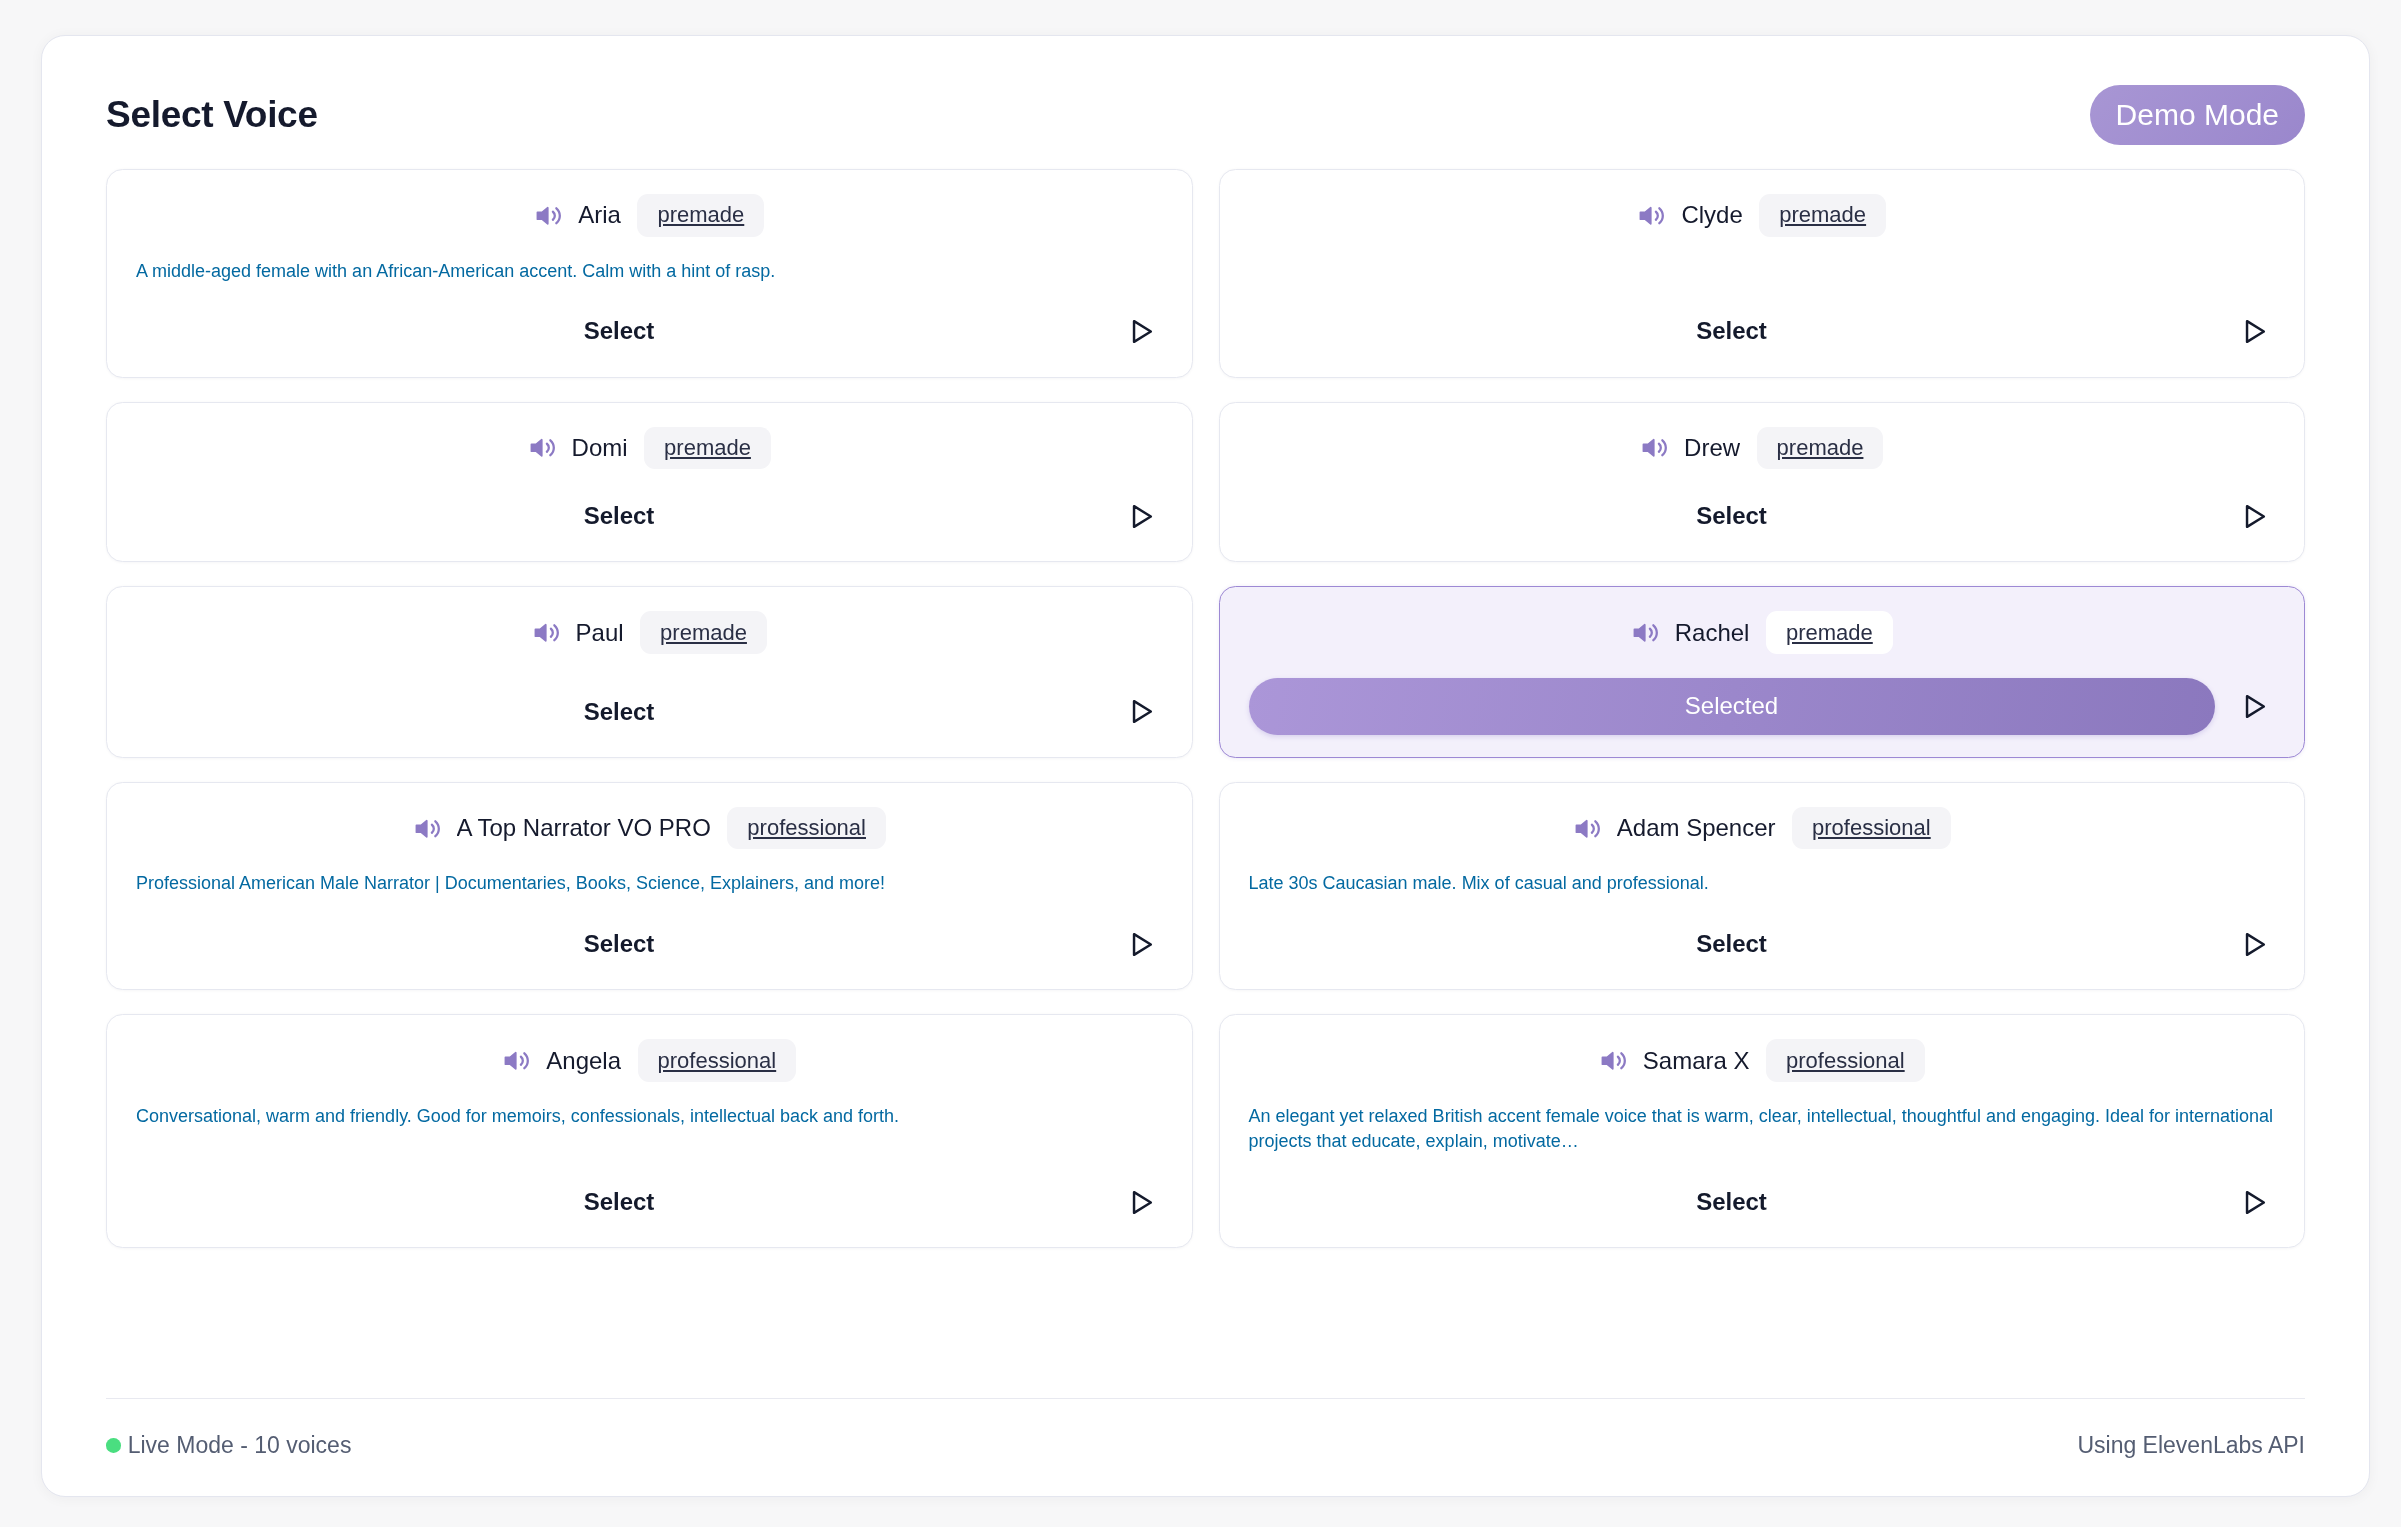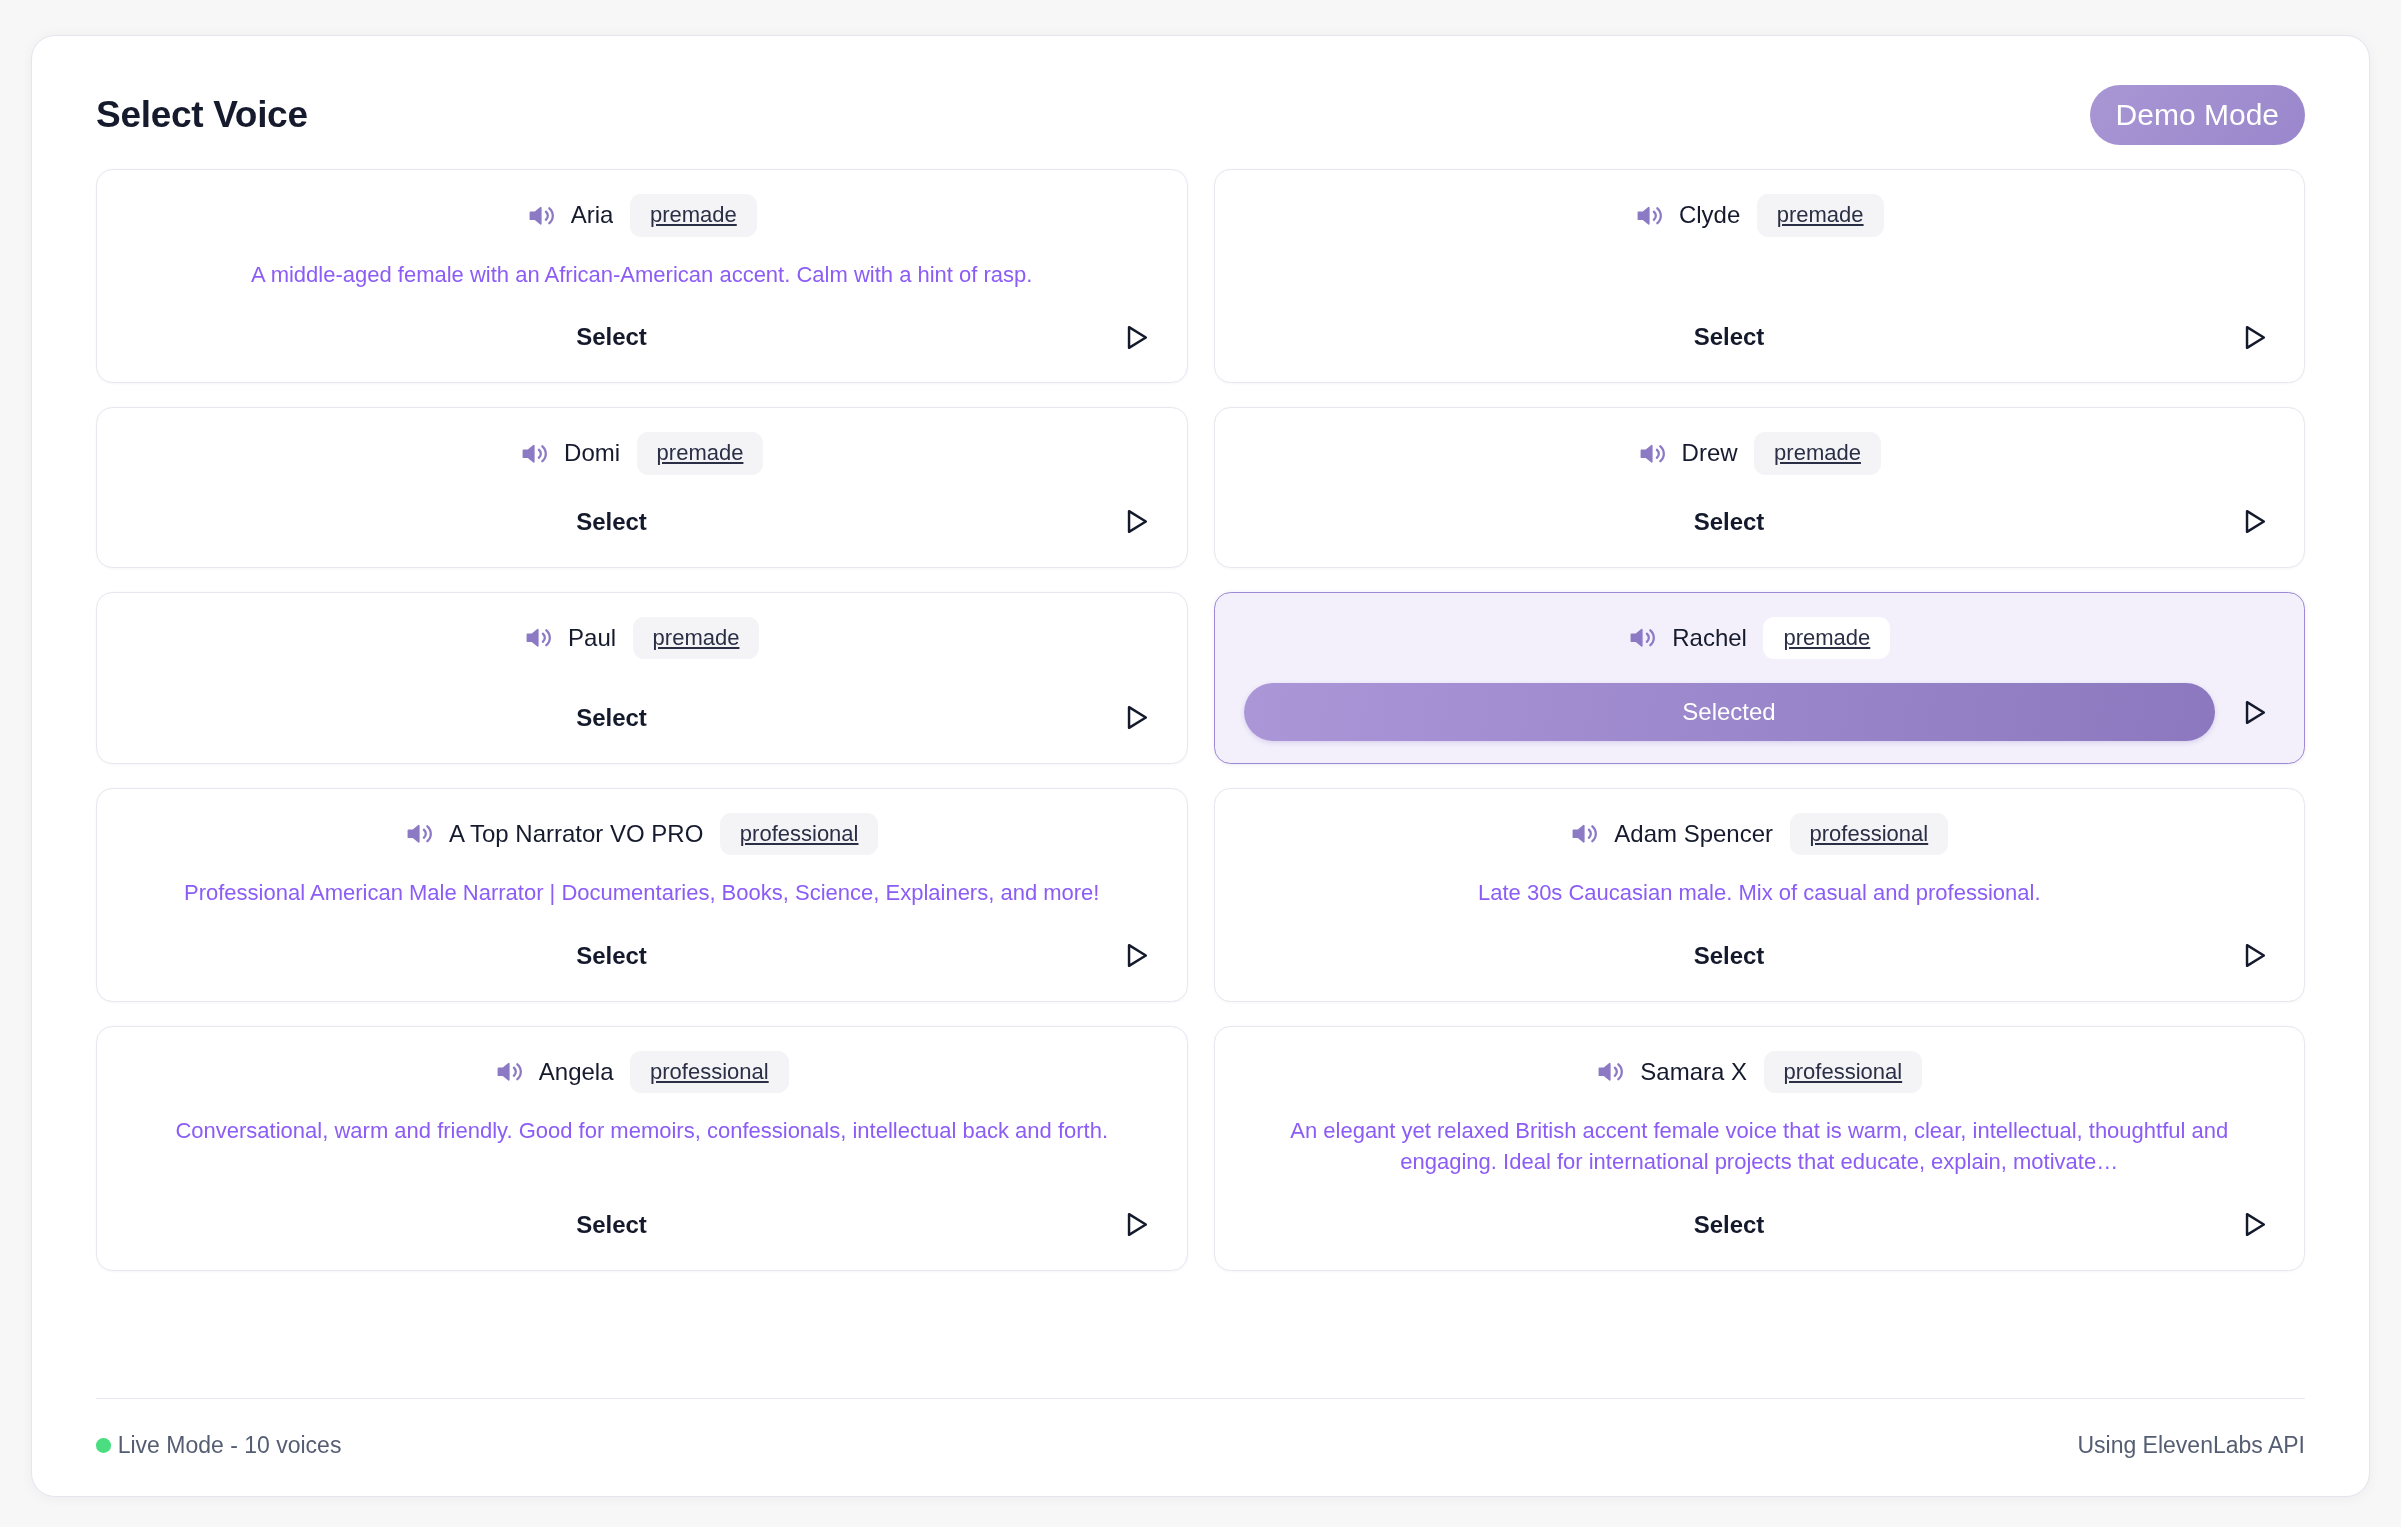--- a/index.html
+++ b/index.html
@@ -8,21 +8,21 @@
     width: 2401px;
     height: 1528px;
     background: #f7f7f8;
     font-family: "Liberation Sans", sans-serif;
     -webkit-font-smoothing: antialiased;
   }
 
   .page {
     width: 2401px;
     height: 1528px;
-    padding: 35px 31px 31px 31px;
+    padding: 35px 31px 31px 41px;
     background: #f7f7f8;
   }
 
   .panel {
     width: 100%;
     height: 100%;
     background: #ffffff;
     border: 1.4px solid #e4e6ef;
     border-radius: 24px;
     box-shadow: 0 1.8px 13px rgba(20, 25, 50, 0.045);
@@ -124,24 +124,23 @@
     white-space: nowrap;
     text-decoration: underline;
   }
 
   .voice-card.selected .category-badge {
     background: #ffffff;
   }
 
   .voice-desc {
     margin-top: 22px;
-    font-size: 22px;
+    font-size: 18px;
     line-height: 1.42;
-    color: #8b5cf6;
-    text-align: center;
+    color: #0369a1;
   }
 
   .card-actions {
     margin-top: auto;
     padding-top: 24px;
     display: flex;
     align-items: center;
     gap: 16.5px;
   }
 

